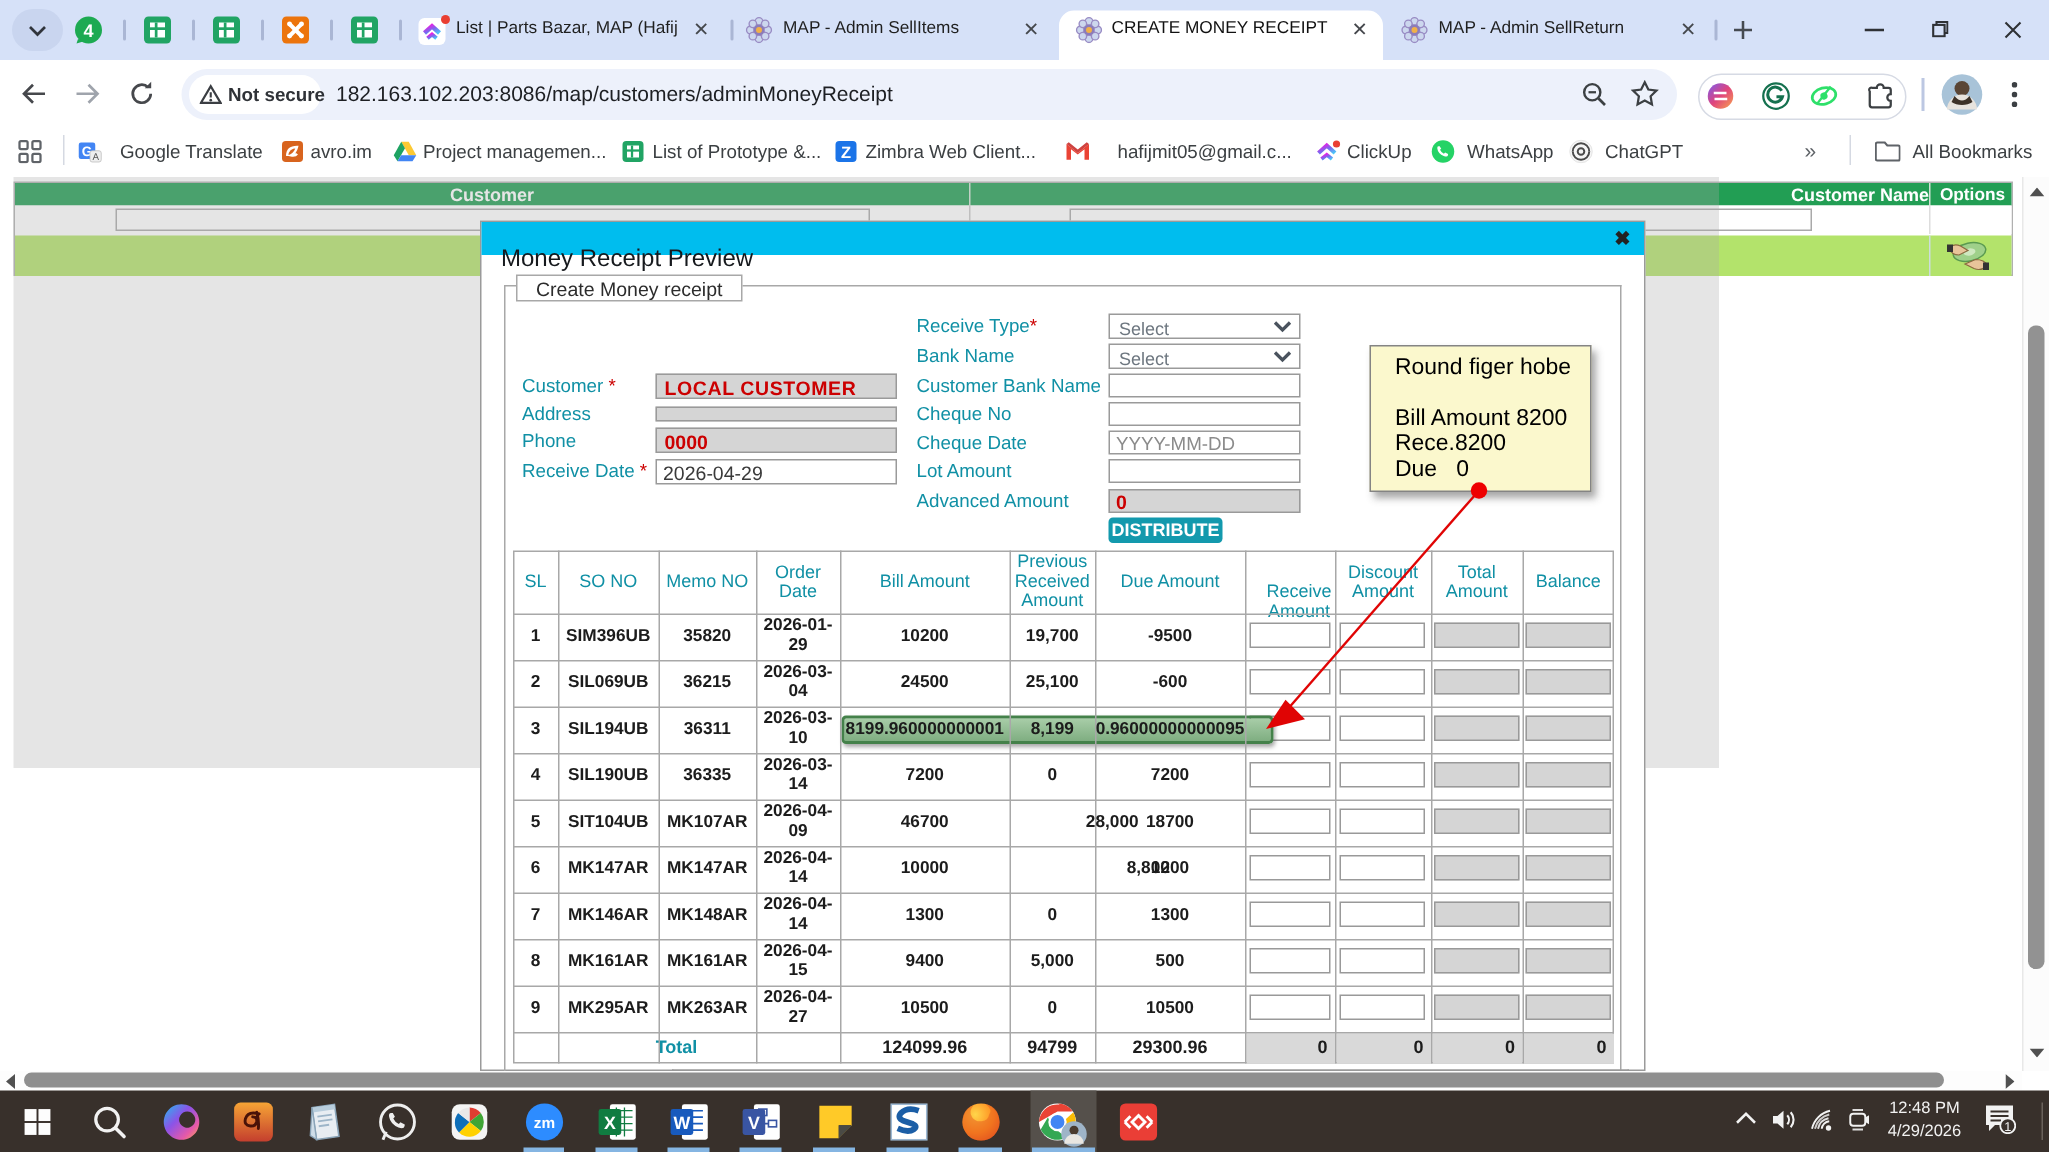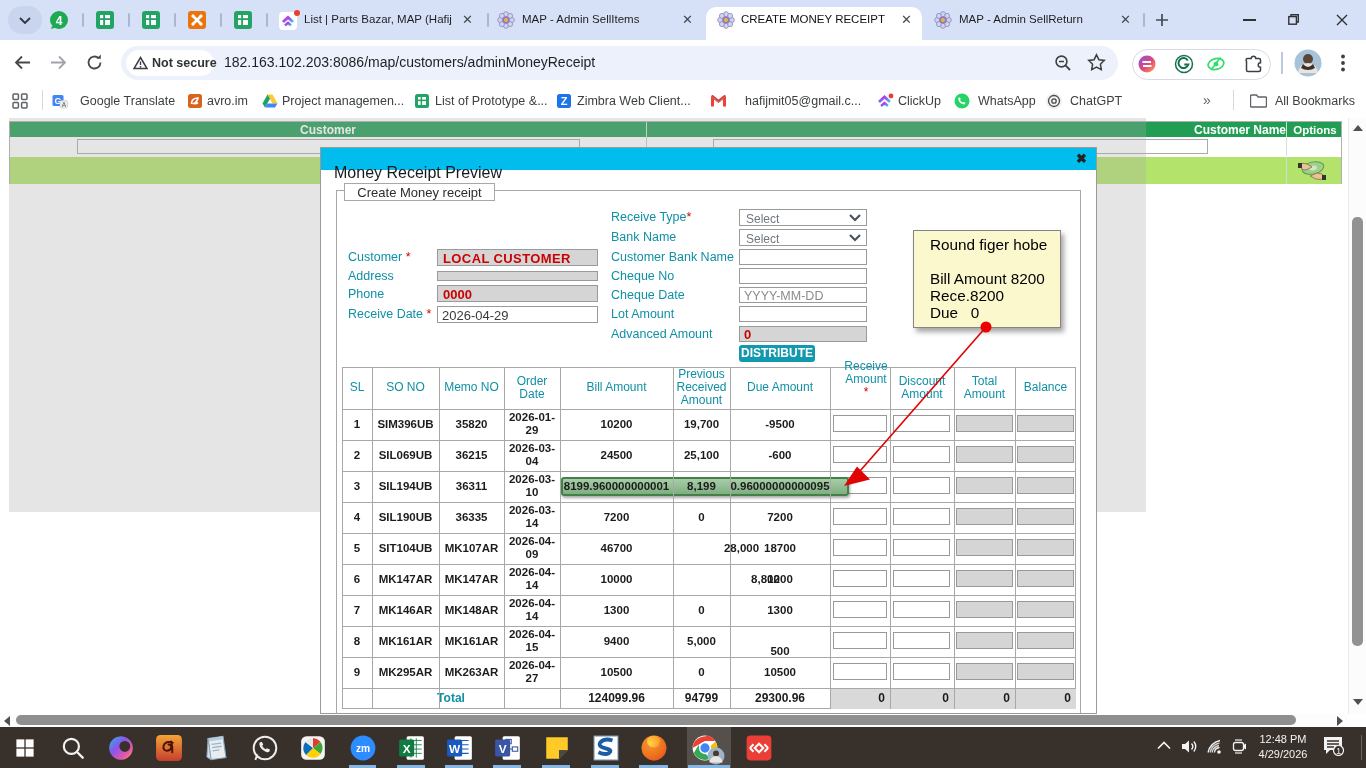--- a/index.html
+++ b/index.html
@@ -430,21 +430,21 @@
     <div class="tline" style="left:21px;top:477.5px;width:734px;height:1px;"></div>
     <div class="tline" style="left:21px;top:508.5px;width:734px;height:1px;"></div>
     <div class="tline" style="left:21px;top:539.5px;width:734px;height:1px;"></div>
     <div class="tcell" style="left:21px;top:233.2px;width:30px;line-height:13px;">SL</div>
     <div class="tcell" style="left:51px;top:233.2px;width:67px;line-height:13px;">SO NO</div>
     <div class="tcell" style="left:118px;top:233.2px;width:65px;line-height:13px;">Memo NO</div>
     <div class="tcell" style="left:183px;top:226.8px;width:56px;line-height:13px;">Order<br>Date</div>
     <div class="tcell" style="left:239px;top:233.2px;width:113px;line-height:13px;">Bill Amount</div>
     <div class="tcell" style="left:352px;top:220.2px;width:57px;line-height:13px;">Previous<br>Received<br>Amount</div>
     <div class="tcell" style="left:409px;top:233.2px;width:100px;line-height:13px;">Due Amount</div>
-    <div class="tcell" style="left:509px;top:212px;width:60px;line-height:13px;padding-left:12px;">Receive<br>Amount <span class="red">*</span></div>
+    <div class="tcell" style="left:509px;top:240px;width:60px;line-height:13px;padding-left:12px;">Receive<br>Amount <span class="red">*</span></div>
     <div class="tcell" style="left:569px;top:226.8px;width:64px;line-height:13px;">Discount<br>Amount</div>
     <div class="tcell" style="left:633px;top:226.8px;width:61px;line-height:13px;">Total<br>Amount</div>
     <div class="tcell" style="left:694px;top:233.2px;width:61px;line-height:13px;">Balance</div>
     <div style="position:absolute;left:240px;top:328.5px;width:288px;height:19px;background:linear-gradient(#a8cda8,#7fae81);border:2px solid #44814a;border-radius:3px;z-index:2;box-shadow:1px 2px 3px rgba(0,0,0,0.35);"></div>
     <div class="dcell" style="left:21px;top:269.5px;width:30px;">1</div>
     <div class="dcell" style="left:51px;top:269.5px;width:67px;">SIM396UB</div>
     <div class="dcell" style="left:118px;top:269.5px;width:65px;">35820</div>
     <div class="dcell" style="left:183px;top:263.0px;width:56px;line-height:13px;">2026-01-<br>29</div>
     <div class="dcell" style="left:239px;top:269.5px;width:113px;">10200</div>
     <div class="dcell" style="left:352px;top:269.5px;width:57px;">19,700</div>
@@ -518,21 +518,21 @@
     <div class="rowinp" style="left:512px;top:453.0px;width:54px;height:17px;"></div>
     <div class="rowinp" style="left:572px;top:453.0px;width:57px;height:17px;"></div>
     <div class="rowdis" style="left:635px;top:453.0px;width:57px;height:17px;"></div>
     <div class="rowdis" style="left:696px;top:453.0px;width:57px;height:17px;"></div>
     <div class="dcell" style="left:21px;top:486.5px;width:30px;">8</div>
     <div class="dcell" style="left:51px;top:486.5px;width:67px;">MK161AR</div>
     <div class="dcell" style="left:118px;top:486.5px;width:65px;">MK161AR</div>
     <div class="dcell" style="left:183px;top:480.0px;width:56px;line-height:13px;">2026-04-<br>15</div>
     <div class="dcell" style="left:239px;top:486.5px;width:113px;">9400</div>
     <div class="dcell" style="left:352px;top:486.5px;width:57px;">5,000</div>
-    <div class="dcell" style="left:409px;top:486.5px;width:100px;margin-top:10px;">500</div>
+    <div class="dcell" style="left:409px;top:486.5px;width:100px;">500</div>
     <div class="rowinp" style="left:512px;top:484.0px;width:54px;height:17px;"></div>
     <div class="rowinp" style="left:572px;top:484.0px;width:57px;height:17px;"></div>
     <div class="rowdis" style="left:635px;top:484.0px;width:57px;height:17px;"></div>
     <div class="rowdis" style="left:696px;top:484.0px;width:57px;height:17px;"></div>
     <div class="dcell" style="left:21px;top:517.5px;width:30px;">9</div>
     <div class="dcell" style="left:51px;top:517.5px;width:67px;">MK295AR</div>
     <div class="dcell" style="left:118px;top:517.5px;width:65px;">MK263AR</div>
     <div class="dcell" style="left:183px;top:511.0px;width:56px;line-height:13px;">2026-04-<br>27</div>
     <div class="dcell" style="left:239px;top:517.5px;width:113px;">10500</div>
     <div class="dcell" style="left:352px;top:517.5px;width:57px;">0</div>

